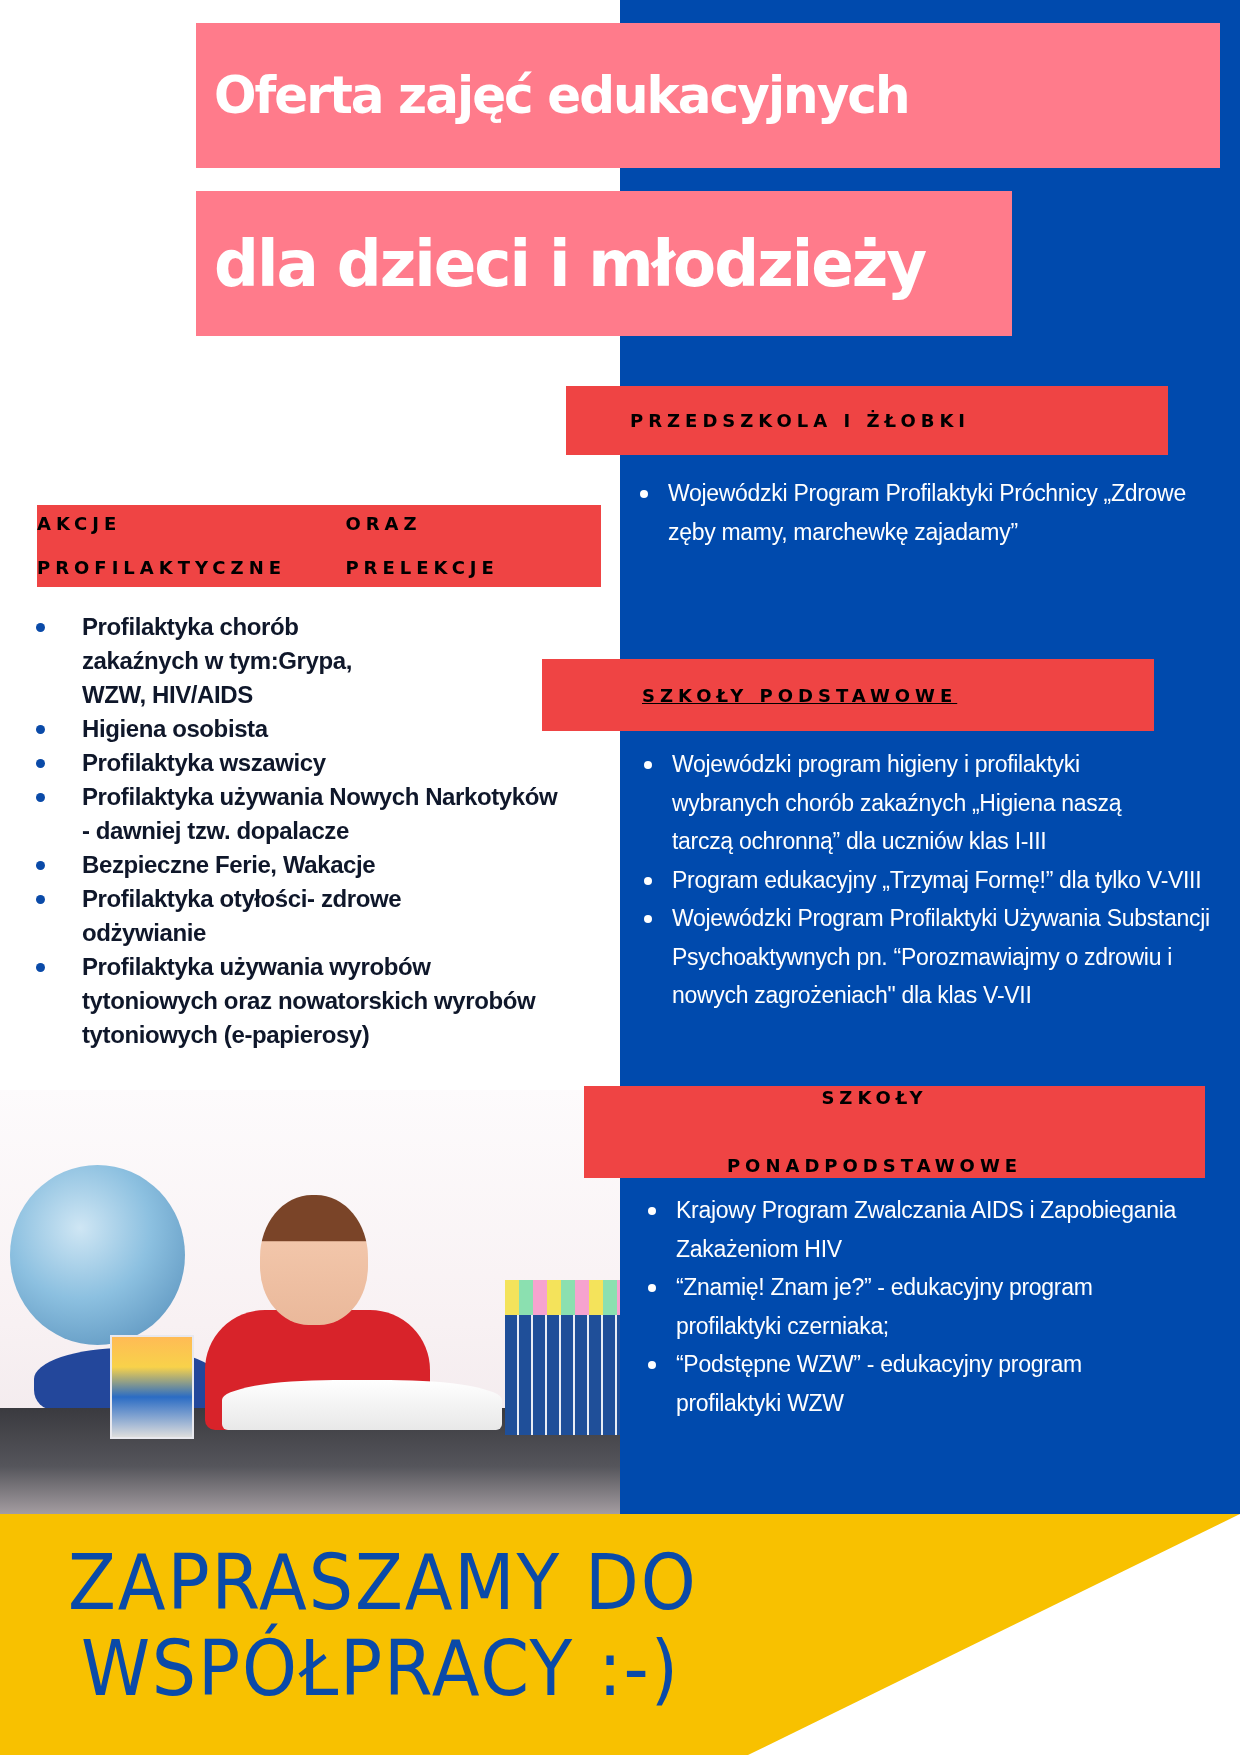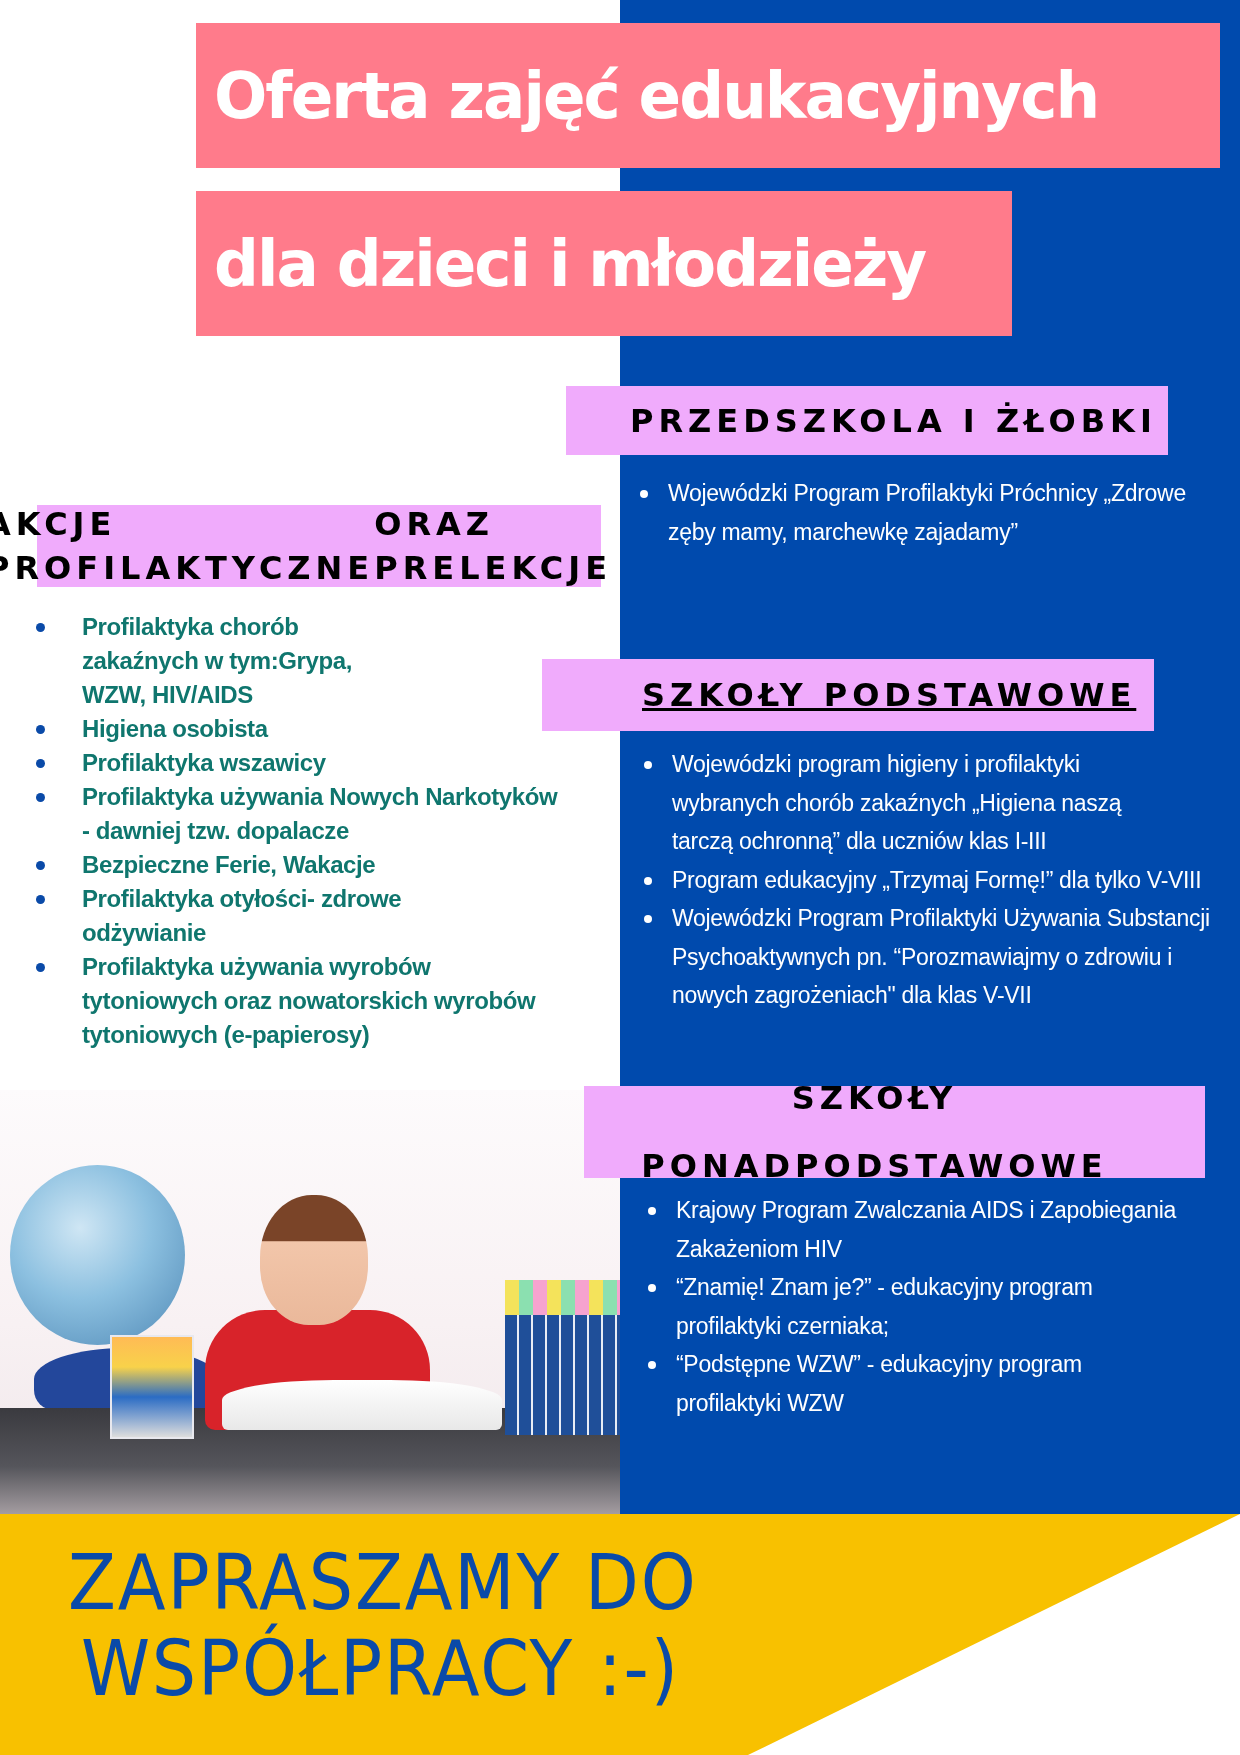--- a/index.html
+++ b/index.html
@@ -1,35 +1,35 @@
 <!DOCTYPE html>
 <html><head>
 <meta charset="utf-8">
 <style>
   html, body { margin: 0; padding: 0; }
   body { width: 1240px; height: 1755px; position: relative; overflow: hidden; background: #ffffff; font-family: "Liberation Sans", sans-serif; }
   .abs { position: absolute; }
   .blue-panel { left: 620px; top: 0; width: 620px; height: 1514px; background: #004aad; }
   .title-box { background: #ff7b8b; color: #ffffff; font-family: "DejaVu Sans", sans-serif; font-weight: bold; display: flex; align-items: center; box-sizing: border-box; padding-left: 18px; letter-spacing: -2px; white-space: nowrap; }
-  .title-1 { left: 196px; top: 23px; width: 1024px; height: 145px; font-size: 64px; }
+  .title-1 { left: 196px; top: 23px; width: 1024px; height: 145px; font-size: 51px; }
   .title-2 { left: 196px; top: 191px; width: 816px; height: 145px; font-size: 64px; }
   .title-box span { display: inline-block; transform: scaleX(0.98); transform-origin: left center; }
-  .section-head { background: #f0abfc; color: #000; font-family: "DejaVu Sans", sans-serif; font-weight: bold; letter-spacing: 5px; font-size: 32px; box-sizing: border-box; }
+  .section-head { background: #ef4444; color: #000; font-family: "DejaVu Sans", sans-serif; font-weight: bold; letter-spacing: 5px; font-size: 18px; box-sizing: border-box; }
   .head-przedszkola { left: 566px; top: 386px; width: 602px; height: 69px; padding: 0 0 0 64px; display: flex; align-items: center; }
   .head-akcje { left: 37px; top: 505px; width: 564px; height: 82px; display: flex; flex-direction: row; align-items: center; justify-content: center; line-height: 44px; padding-right: 40px; }
   .head-podst { left: 542px; top: 659px; width: 612px; height: 72px; padding-left: 100px; display: flex; align-items: center; text-decoration: underline; }
   .head-ponad { left: 584px; top: 1086px; width: 621px; height: 92px; display: flex; flex-direction: column; align-items: center; justify-content: center; line-height: 44px; padding-right: 40px; gap: 24px; }
   ul { list-style: none; margin: 6px; padding: 0; }
   .right-list { color: #ffffff; font-size: 23px; line-height: 38.5px; letter-spacing: -0.3px; }
   .right-list li { position: relative; padding-left: 30px; }
   .right-list li::before { content: ""; position: absolute; left: 2px; top: 16px; width: 8px; height: 8px; border-radius: 50%; background: #ffffff; }
   .list-przedszkola { left: 632px; top: 468px; width: 600px; }
   .list-podst { left: 636px; top: 739px; width: 580px; }
   .list-ponad { left: 640px; top: 1185px; width: 590px; }
-  .left-list { left: 28px; top: 604px; width: 560px; color: #0f766e; font-weight: bold; font-size: 24px; line-height: 34px; letter-spacing: -0.4px; }
+  .left-list { left: 28px; top: 604px; width: 560px; color: #0f172a; font-weight: bold; font-size: 24px; line-height: 34px; letter-spacing: -0.4px; }
   .left-list li { position: relative; padding-left: 48px; }
   .left-list li::before { content: ""; position: absolute; left: 2px; top: 13px; width: 9px; height: 9px; border-radius: 50%; background: #0a4aa8; }
   .photo { left: 0; top: 1090px; width: 620px; height: 424px; overflow: hidden; background: linear-gradient(180deg, #fdfbfc 0%, #f8f1f3 55%, #efe6e9 100%); }
   .desk { position: absolute; left: 0; top: 318px; width: 620px; height: 106px; background: linear-gradient(180deg, #3a3a3f 0%, #55555b 55%, #a49da1 100%); }
   .globe { position: absolute; left: 10px; top: 75px; width: 175px; height: 180px; border-radius: 50%; background: radial-gradient(circle at 40% 35%, #cfe6f4 0%, #8cc0e0 45%, #4f88b5 100%); }
   .globe-base { position: absolute; left: 34px; top: 258px; width: 185px; height: 62px; border-radius: 50% 50% 20px 20px; background: #23479b; }
   .markers { position: absolute; left: 110px; top: 245px; width: 80px; height: 100px; background: linear-gradient(180deg, #fb5 0%, #f8d24a 30%, #2b6cc4 60%, #ddd 100%); border: 2px solid #e8e8ee; }
   .boy-head { position: absolute; left: 260px; top: 105px; width: 108px; height: 130px; border-radius: 48% 48% 45% 45%; background: linear-gradient(180deg, #7a4428 0%, #7a4428 35%, #f2c6aa 36%, #eab89a 100%); }
   .boy-body { position: absolute; left: 205px; top: 220px; width: 225px; height: 120px; border-radius: 60px 60px 10px 10px; background: #d8232a; }
   .book { position: absolute; left: 222px; top: 290px; width: 280px; height: 50px; background: linear-gradient(180deg, #ffffff 0%, #e8e8e8 100%); border-radius: 40% 40% 6px 6px; }

